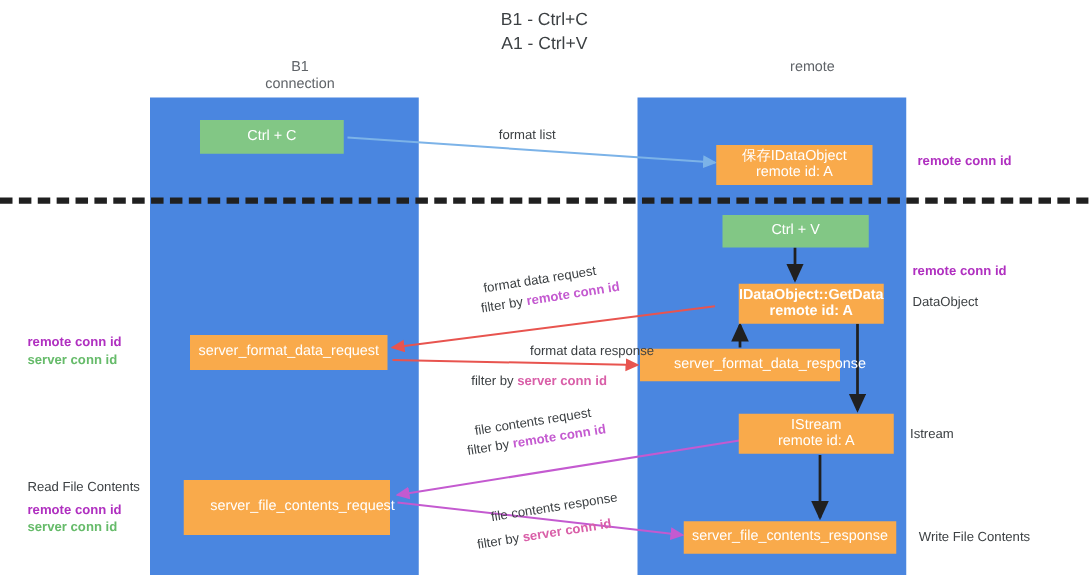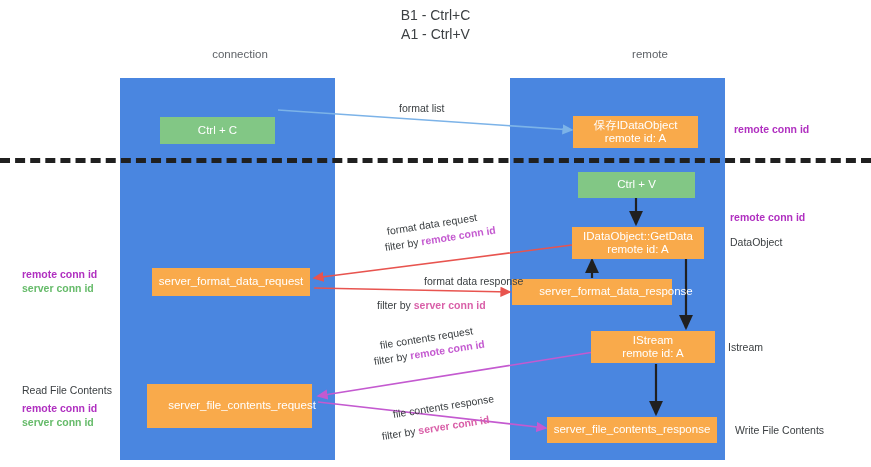--- a/index.html
+++ b/index.html
@@ -109,20 +109,21 @@
 <body>
 
 <div id="canvas">
 
   <div id="title" class="abs">
     <div>B1 - Ctrl+C</div>
     <div>A1 - Ctrl+V</div>
   </div>
 
   <div class="abs col-header" style="left:150px; top:48px; width:180px;">
+    <div>B1</div>
     <div>connection</div>
   </div>
   <div class="abs col-header" style="left:560px; top:48px; width:180px;">
     <div>remote</div>
   </div>
 
   <div class="abs lane" style="left:120px; top:78px; width:215px; height:382px;"></div>
   <div class="abs lane" style="left:510px; top:78px; width:215px; height:382px;"></div>
 
   <svg id="arrows" class="abs" viewBox="0 0 871 467">
@@ -155,34 +156,34 @@
 
     <line x1="594" y1="352" x2="318" y2="396" stroke="#c45ad0" stroke-width="1.6" marker-end="url(#ah-magenta)"></line>
 
     <line x1="318" y1="402" x2="546" y2="428" stroke="#c45ad0" stroke-width="1.6" marker-end="url(#ah-magenta)"></line>
 
     <line x1="656" y1="364" x2="656" y2="414" stroke="#202020" stroke-width="2.2" marker-end="url(#ah-black)"></line>
   </svg>
 
   <div id="divider" class="abs"></div>
 
-  <div class="abs node green" style="left:160px; top:96px; width:115px; height:27px;margin-top:21px;">
+  <div class="abs node green" style="left:160px; top:96px; width:115px; height:27px;">
     <span>Ctrl + C</span>
   </div>
 
   <div class="abs node orange" style="left:573px; top:116px; width:125px; height:32px;">
     <span class="l2">保存IDataObject</span>
     <span class="l2">remote id: A</span>
   </div>
 
   <div class="abs node green" style="left:578px; top:172px; width:117px; height:26px;">
     <span>Ctrl + V</span>
   </div>
 
-  <div class="abs node orange" style="left:572px; top:227px; width:132px; height:32px;">
+  <div class="abs node orange" style="left:591px; top:227px; width:116px; height:32px;font-weight:bold;">
     <span class="l2">IDataObject::GetData</span>
     <span class="l2">remote id: A</span>
   </div>
 
   <div class="abs node orange" style="left:152px; top:268px; width:158px; height:28px;">
     <span>server_format_data_request</span>
   </div>
 
   <div class="abs node orange" style="left:512px; top:279px; width:160px; height:26px;padding-left:48px;">
     <span>server_format_data_response</span>

